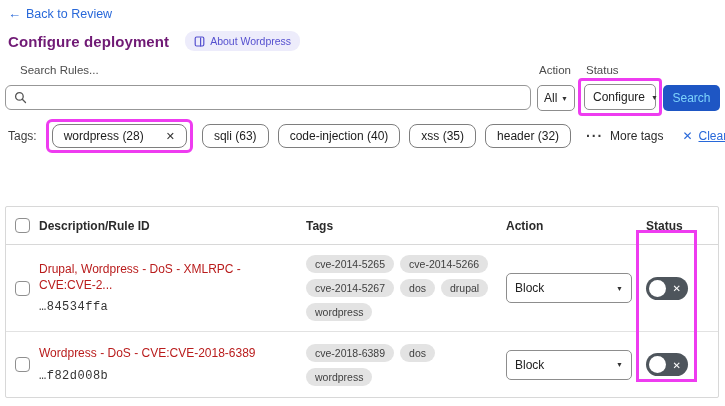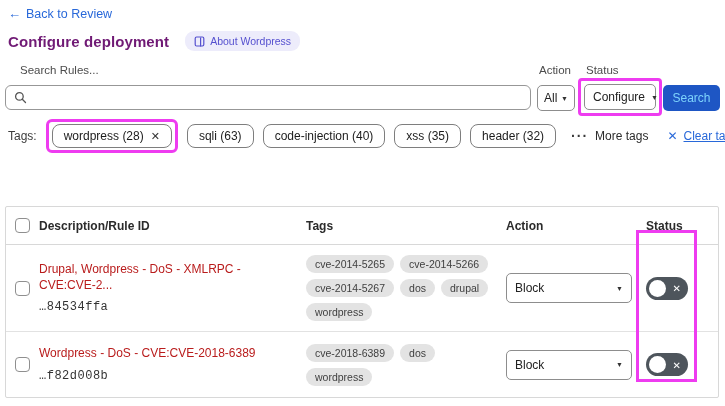--- a/index.html
+++ b/index.html
@@ -42,21 +42,21 @@
                   border-radius:4px; padding:3px; background:#fff; }
   .dd-status { width:72px; height:26px; }
 
   .search-btn { position:absolute; left:663px; top:85px; width:57px; height:26px;
                 background:#1e56c4; color:#7dd3fc; font-size:12px; border:none; border-radius:5px;
                 cursor:pointer; font-family:"Liberation Sans", sans-serif; }
 
   
   .tags-bar { position:absolute; left:8px; top:119px; height:34px; display:flex; align-items:center; gap:9px; }
   .tags-label { font-size:12px; color:#3c3c3c; }
-  .chip { display:inline-flex; align-items:center; gap:7px; border:1px solid #7e7e7e; border-radius:8px;
+  .chip { display:inline-flex; align-items:center; gap:22px; border:1px solid #7e7e7e; border-radius:8px;
           background:#fff; height:24px; padding:0 11px; font-size:12px; color:#1c1c1c; cursor:pointer; white-space:nowrap; }
   .chip .chip-x { font-size:11px; color:#333; }
   .hl-chip { border:3px solid #ee3cf0; border-radius:6px; padding:2px 3px; display:inline-flex; }
   .more-tags { display:inline-flex; align-items:center; gap:7px; font-size:12px; color:#2b2b2b;
                margin-left:6px; cursor:pointer; white-space:nowrap; }
   .more-tags .dots { font-size:14px; font-weight:bold; letter-spacing:1px; color:#3a3a3a; }
   .clear-tags { display:inline-flex; align-items:center; gap:6px; font-size:12px; color:#2868d9;
                 margin-left:10px; cursor:pointer; white-space:nowrap; }
   .clear-tags .clear-label { text-decoration:underline; }
 

